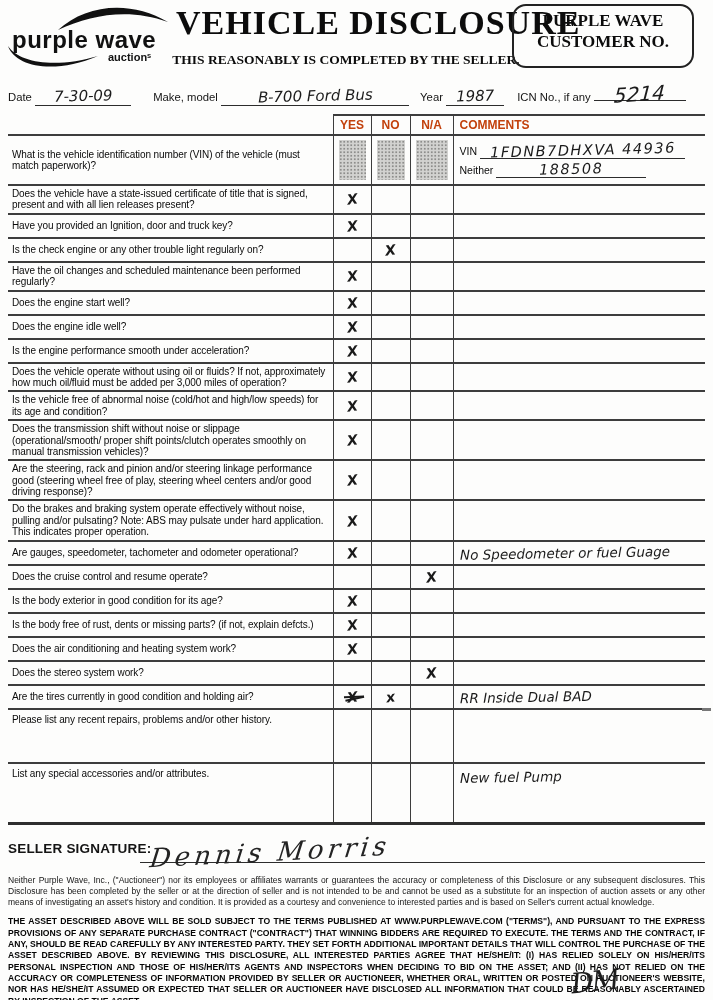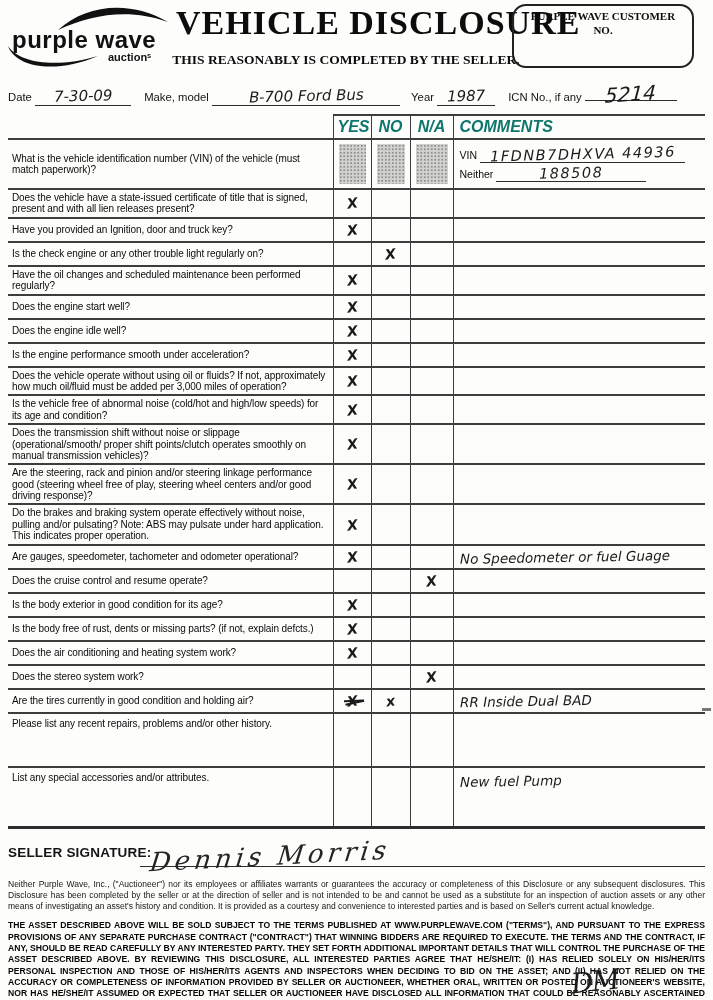--- a/index.html
+++ b/index.html
@@ -20,40 +20,40 @@
     letter-spacing:1px; color:#0c0c0c; white-space:nowrap;
   }
   .subtitle {
     position:absolute; left:128px; top:52px; width:420px; text-align:center;
     font-family:"Liberation Serif", serif; font-weight:bold; font-size:13.5px; color:#0c0c0c;
     white-space:nowrap;
   }
   .cust-box {
     position:absolute; left:504px; top:4px; width:150px; height:56px;
     border:2.5px solid #222; border-radius:14px; text-align:center;
-    font-family:"Liberation Serif", serif; font-weight:bold; font-size:11px;
+    font-family:"Liberation Serif", serif; font-weight:bold; font-size:17px;
     padding:4px 14px 0 14px; line-height:1.25; color:#0c0c0c;
   }
   
   .intro { font-size:11.3px; line-height:1.3; margin-top:1px; color:#090909; }
   .meta { position:relative; margin-top:6px; height:26px; font-size:11.3px; white-space:nowrap; }
   .meta .lbl { vertical-align:baseline; }
   .fill { display:inline-block; border-bottom:1.6px solid #2c2c2c; text-align:center; vertical-align:baseline; height:18px; }
   .hand {
     font-family:"DejaVu Sans", sans-serif; font-style:italic; color:#1b1b1b;
     display:inline-block; transform:rotate(-1.5deg);
   }
   .meta .hand { font-size:15px; }
   .meta .icn-val { font-size:20px; transform:rotate(-4deg) skewX(-8deg); }
   
   table.disc { border-collapse:collapse; table-layout:fixed; width:697px; margin-top:6px; }
   col.w-q  { width:325px; } col.w-yes { width:38px; } col.w-no { width:39px; }
   col.w-na { width:43px; } col.w-cm  { width:252px; }
   td, th { border-bottom:2px solid #3d3d3d; padding:2px 4px; vertical-align:middle; }
-  th { font-size:16px; text-align:left; font-weight:bold; color:#0f766e;font-style:italic; }
+  th { font-size:12px; text-align:left; font-weight:bold; color:#c2410c; }
   th.hq { border-bottom:2px solid #3d3d3d; }
   th.hc { border-top:2px solid #3d3d3d; }
   td.q { font-size:10px; line-height:1.14; color:#0a0a0a; letter-spacing:-0.1px; }
   .vline { border-left:1.6px solid #3d3d3d !important; }
   .vline-r { border-right:1.6px solid #3d3d3d !important; }
   td.c { text-align:center; }
   td.cm { padding-left:6px; }
   tr.tall td { height:46px; vertical-align:top; padding-top:4px; }
   tr.xtall td { height:52px; vertical-align:top; padding-top:4px;margin-left:40px; }
   tr.vin-row td { height:44px; }
@@ -106,21 +106,21 @@
     </svg>
     <div class="title">VEHICLE DISCLOSURE</div>
     <div class="subtitle">THIS REASONABLY IS COMPLETED BY THE SELLER.</div>
     <div class="cust-box">PURPLE WAVE CUSTOMER NO.</div>
   </div>
 
 
   <div class="meta">
     <span class="lbl">Date</span>
     <span class="fill" style="width:96px;"><span class="hand">7-30-09</span></span>
-    <span class="lbl" style="margin-left:10px;">Make, model</span>
+    <span class="lbl" style="margin-left:19px;">Make, model</span>
     <span class="fill" style="width:188px;"><span class="hand">B-700 Ford Bus</span></span>
     <span class="lbl" style="margin-left:8px;">Year</span>
     <span class="fill" style="width:58px;"><span class="hand">1987</span></span>
     <span class="lbl" style="margin-left:10px;">ICN No., if any</span>
     <span class="fill" style="width:92px;"><span class="hand icn-val">5214</span></span>
   </div>
 
   <table class="disc">
     <colgroup>
       <col class="w-q">

